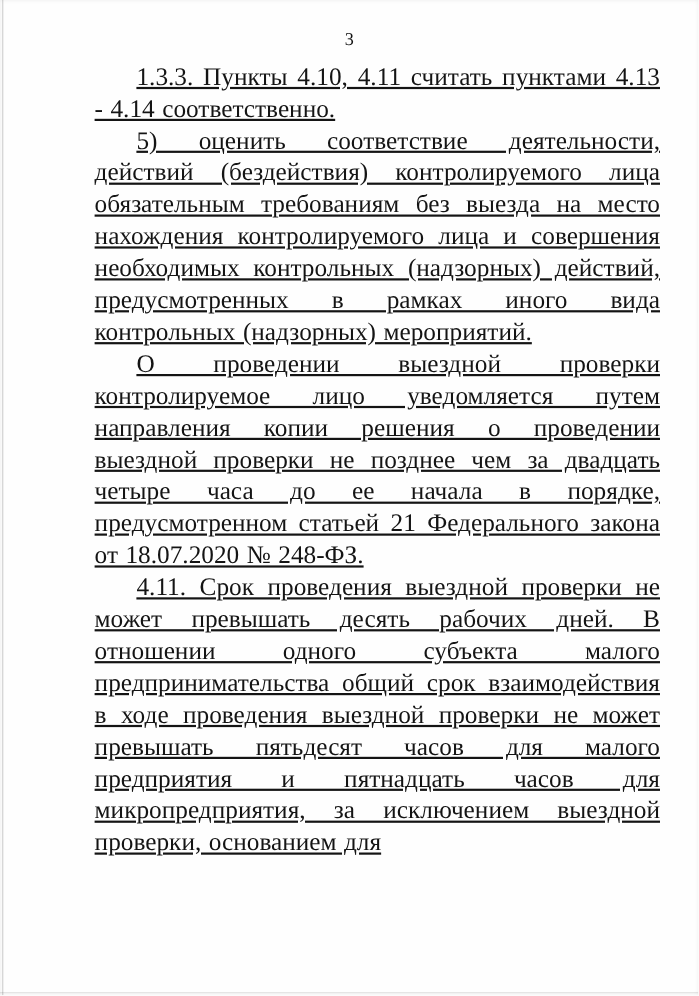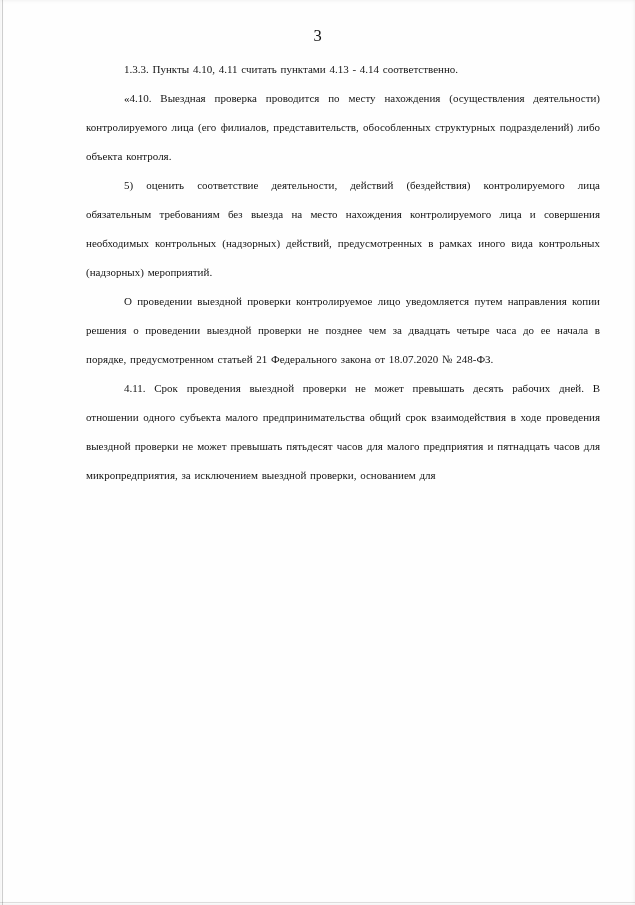--- a/index.html
+++ b/index.html
@@ -42,34 +42,34 @@
     font-size: 16.5px;
   }
   .content {
     position: absolute;
     top: 55px;
     left: 86px;
     width: 514px;
   }
   .content p {
     margin: 0;
-    font-size: 11px;
+    font-size: 23px;
     line-height: 29px;
     text-align: justify;
     text-indent: 38px;
     text-justify: inter-word;
     word-spacing: 1px;
+    text-decoration: underline;
   }
 </style>
 </head>
 <body>
 
 <div class="page">
   <div class="page-number">3</div>
 
   <div class="content">
     <p>1.3.3. Пункты 4.10, 4.11 считать пунктами 4.13 - 4.14 соответственно.</p>
-    <p>«4.10. Выездная проверка проводится по месту нахождения (осуществления деятельности) контролируемого лица (его филиалов, представительств, обособленных структурных подразделений) либо объекта контроля.</p>
     <p>5) оценить соответствие деятельности, действий (бездействия) контролируемого лица обязательным требованиям без выезда на место нахождения контролируемого лица и совершения необходимых контрольных (надзорных) действий, предусмотренных в рамках иного вида контрольных (надзорных) мероприятий.</p>
     <p>О проведении выездной проверки контролируемое лицо уведомляется путем направления копии решения о проведении выездной проверки не позднее чем за двадцать четыре часа до ее начала в порядке, предусмотренном статьей 21 Федерального закона от 18.07.2020 № 248-ФЗ.</p>
     <p>4.11. Срок проведения выездной проверки не может превышать десять рабочих дней. В отношении одного субъекта малого предпринимательства общий срок взаимодействия в ходе проведения выездной проверки не может превышать пятьдесят часов для малого предприятия и пятнадцать часов для микропредприятия, за исключением выездной проверки, основанием для</p>
   </div>
 </div>
 
 </body></html>

